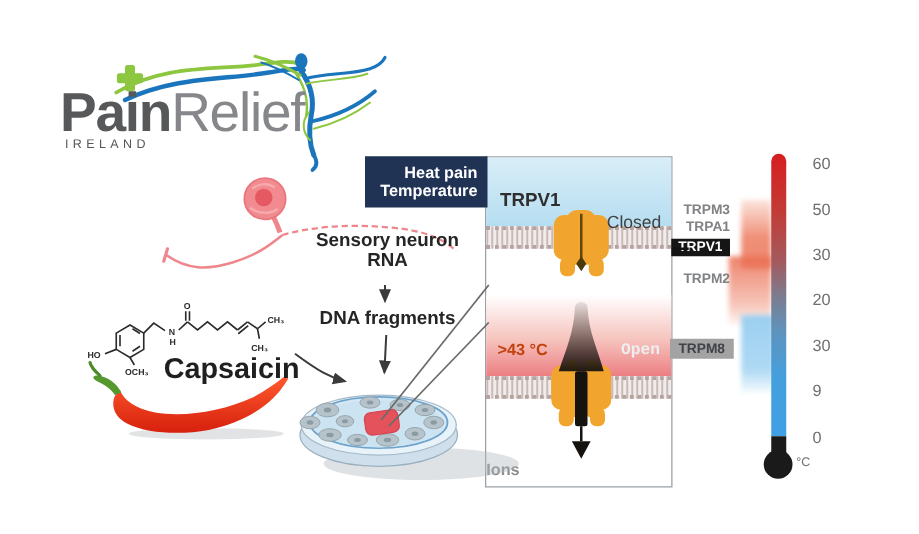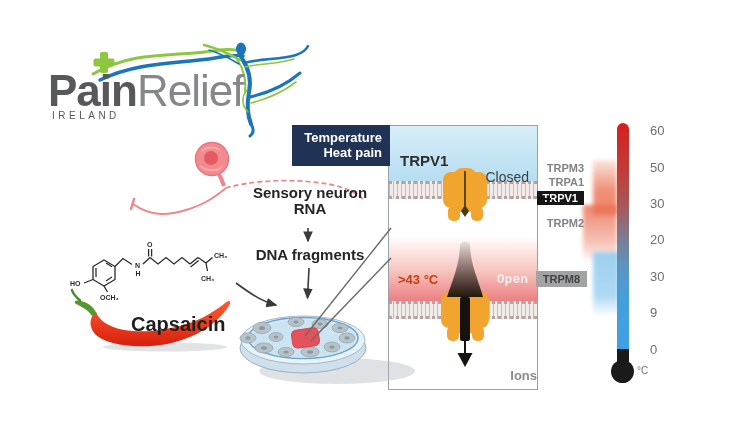--- a/index.html
+++ b/index.html
@@ -14,40 +14,40 @@
 
   
   .overlay { position:absolute; left:0; top:0; width:735px; height:427px; z-index:2; pointer-events:none; }
 
   
   .flow-label { position:absolute; z-index:3; width:140px; left:240px; text-align:center; font-weight:800; font-size:15px; color:#252525; line-height:16px; }
   .flow-source { top:185px; }
   .flow-product { top:247px; }
 
   
-  .capsaicin-label { position:absolute; z-index:3; left:131px; top:281px; font-size:20px; font-weight:800; color:#1f1f1f;margin-top:32px; }
+  .capsaicin-label { position:absolute; z-index:3; left:131px; top:281px; font-size:23px; font-weight:800; color:#1f1f1f; }
 
   
   .hdr { position:absolute; z-index:3; left:292px; top:125px; width:98px; height:41px; background:#203355; color:#fff; text-align:right; padding:5px 8px 0 4px; font-weight:700; font-size:13px; line-height:15px; }
 
   
   .panel { position:absolute; z-index:1; left:388px; top:125px; width:150px; height:265px; background:#fff; border:1px solid #9aa0a6; }
   .panel .zone-cold { position:absolute; left:0; right:0; top:0; height:55px; background:linear-gradient(180deg,#d9eef8 0%,#b5ddf1 100%); }
   .panel .zone-hot { position:absolute; left:0; right:0; top:110px; height:65px; background:linear-gradient(180deg,#ffffff 0%,#f6c3bd 55%,#ec7e82 100%); }
   .membrane { position:absolute; left:0; right:0; height:18px;
       background:repeating-linear-gradient(90deg,#c9bab8 0px,#c9bab8 1.5px,#f1ecea 1.5px,#f1ecea 4px);
       border-top:3px dotted #b5a3a1; border-bottom:3px dotted #b5a3a1; }
   .membrane-1 { top:55px; } .membrane-2 { top:175px; }
   .panel svg { position:absolute; left:0; top:0; }
   .panel-label { position:absolute; font-weight:800; z-index:4; }
   .lab-trpv1 { left:11px; top:26px; font-size:15px; color:#2e2e2e; }
   .lab-closed { right:8px; top:43px; font-size:14px; font-weight:400; color:#404040; }
   .lab-thresh { left:9px; top:146px; font-size:13px; color:#c2410c; }
   .lab-open { right:9px; top:146px; font-size:13px; font-weight:700; color:#eceef0;font-family:Liberation Mono, monospace; }
-  .lab-ions { left:0; width:100%; text-align:right; top:242px; font-size:13px; font-weight:700; color:#8c8c8c; }
+  .lab-ions { left:0; width:100%; text-align:left; top:242px; font-size:13px; font-weight:700; color:#8c8c8c; }
 
   
   .band { position:absolute; z-index:1; filter:blur(2px); }
   .band-hot-a { left:593px; top:160px; width:24px; height:55px;
       background:linear-gradient(180deg,rgba(242,150,120,0.25),rgba(236,115,85,0.8) 55%,rgba(236,115,85,0.85)); }
   .band-hot-b { left:583px; top:205px; width:34px; height:55px;
       background:linear-gradient(180deg,rgba(234,110,82,0.85),rgba(240,150,128,0.55) 70%,rgba(246,195,180,0.15)); }
   .band-cold { left:593px; top:252px; width:26px; height:62px;
       background:linear-gradient(180deg,rgba(150,205,240,0.95),rgba(160,210,242,0.85) 70%,rgba(195,228,248,0.2)); }
   .tube { position:absolute; z-index:2; left:617px; top:123px; width:12px; height:226px; border-radius:6px 6px 0 0;
@@ -194,22 +194,22 @@
   </svg>
 
   <div class="flow-label flow-source">
     <div>Sensory neuron</div>
     <div>RNA</div>
   </div>
   <div class="flow-label flow-product">DNA fragments</div>
   <div class="capsaicin-label">Capsaicin</div>
 
   <div class="hdr">
+    <div>Heat pain</div>
     <div>Temperature</div>
-    <div>Heat pain</div>
   </div>
 
   <div class="panel">
     <div class="zone-cold"></div>
     <div class="zone-hot"></div>
     <div class="membrane membrane-1"></div>
     <div class="membrane membrane-2"></div>
     <svg width="148" height="263" viewBox="0 0 148 263">
       <defs>
         <linearGradient id="funnelGrad" x1="0" y1="0" x2="0" y2="1">

